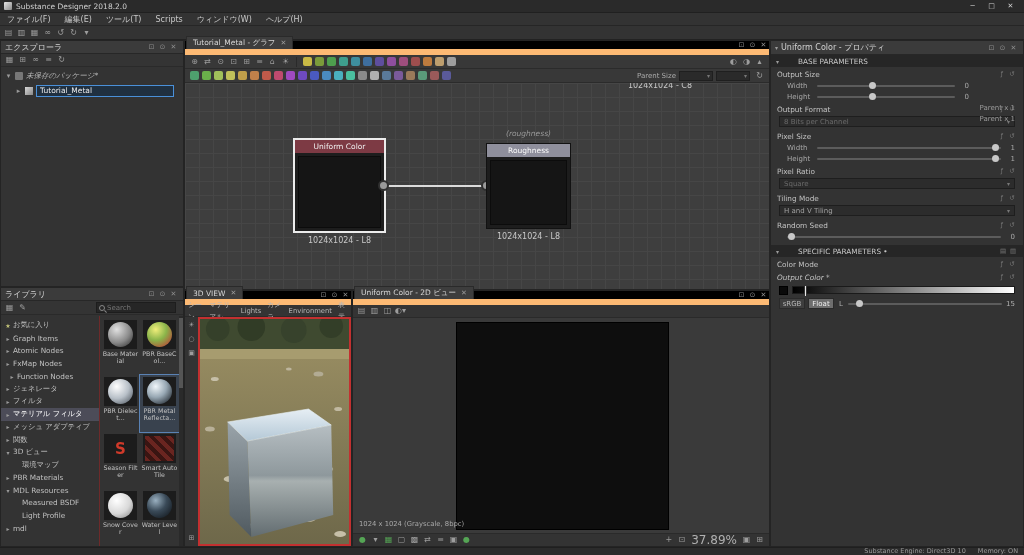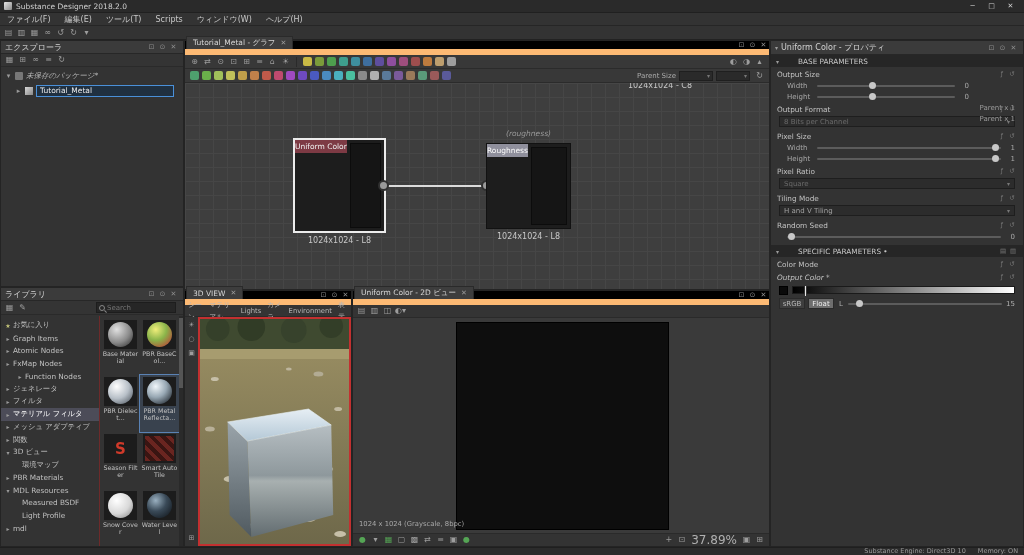--- a/index.html
+++ b/index.html
@@ -66,21 +66,21 @@
 
 #graph{left:184px;top:40px;width:586px;height:250px;}
 .gtools{height:14px;background:#383838;border-bottom:1px solid #2b2b2b;display:flex;align-items:center;padding:0 3px;}
 .tgroup{display:flex;align-items:center;}
 .tgroup.right{margin-left:auto;}
 .gsep{width:1px;height:10px;background:#2a2a2a;margin:0 4px;}
 .ps-label{font-size:7px;color:#aaa;margin-right:3px;}
 .ps-box{width:34px;height:10px;background:#2a2a2a;border:1px solid #1f1f1f;display:inline-flex;align-items:center;justify-content:flex-end;color:#888;font-size:6px;padding:0 2px;margin-right:3px;}
 .dd-arrow{font-style:normal;font-size:6px;color:#777;}
 .graph-canvas{position:absolute;top:42px;bottom:0;left:0;right:0;overflow:hidden;background-color:#3e3e3e;background-image:linear-gradient(#464646 1px,transparent 1px),linear-gradient(90deg,#464646 1px,transparent 1px);background-size:14px 14px;}
-.node{position:absolute;background:#1d1d1d;border:1px solid #121212;display:flex;flex-direction:row;}
+.node{position:absolute;background:#1d1d1d;border:1px solid #121212;display:flex;flex-direction:column;}
 .node.sel{border:2px solid #ececec;}
 .node-hdr{height:13px;line-height:13px;text-align:center;font-size:7.5px;color:#f0f0f0;flex:0 0 auto;overflow:hidden;white-space:nowrap;}
 .node-hdr.uniform{background:#7d3a44;}
 .node-hdr.roughness{background:#8f8f9c;color:#fafafa;}
 .node-body{flex:1;background:#151515;margin:3px;border:1px solid #0c0c0c;}
 .wire{position:absolute;height:2px;background:#dcdcdc;}
 .dot{position:absolute;width:11px;height:11px;border-radius:50%;background:#9a9a9a;border:2px solid #303030;}
 .gnode-label{position:absolute;text-align:center;font-size:8px;color:#c8c8c8;}
 .annot{position:absolute;text-align:center;font-style:italic;font-size:7.5px;color:#9a9a9a;}
 
@@ -224,21 +224,21 @@
           <span>Graph Items</span>
         </div>
         <div class="trow" style="padding-left: 4px;">
           <span class="arr">▸</span>
           <span>Atomic Nodes</span>
         </div>
         <div class="trow" style="padding-left: 4px;">
           <span class="arr">▸</span>
           <span>FxMap Nodes</span>
         </div>
-        <div class="trow" style="padding-left: 16px;">
+        <div class="trow" style="padding-left: 8px;">
           <span class="arr">▸</span>
           <span>Function Nodes</span>
         </div>
         <div class="trow" style="padding-left: 4px;">
           <span class="arr">▸</span>
           <span>ジェネレータ</span>
         </div>
         <div class="trow" style="padding-left: 4px;">
           <span class="arr">▸</span>
           <span>フィルタ</span>

